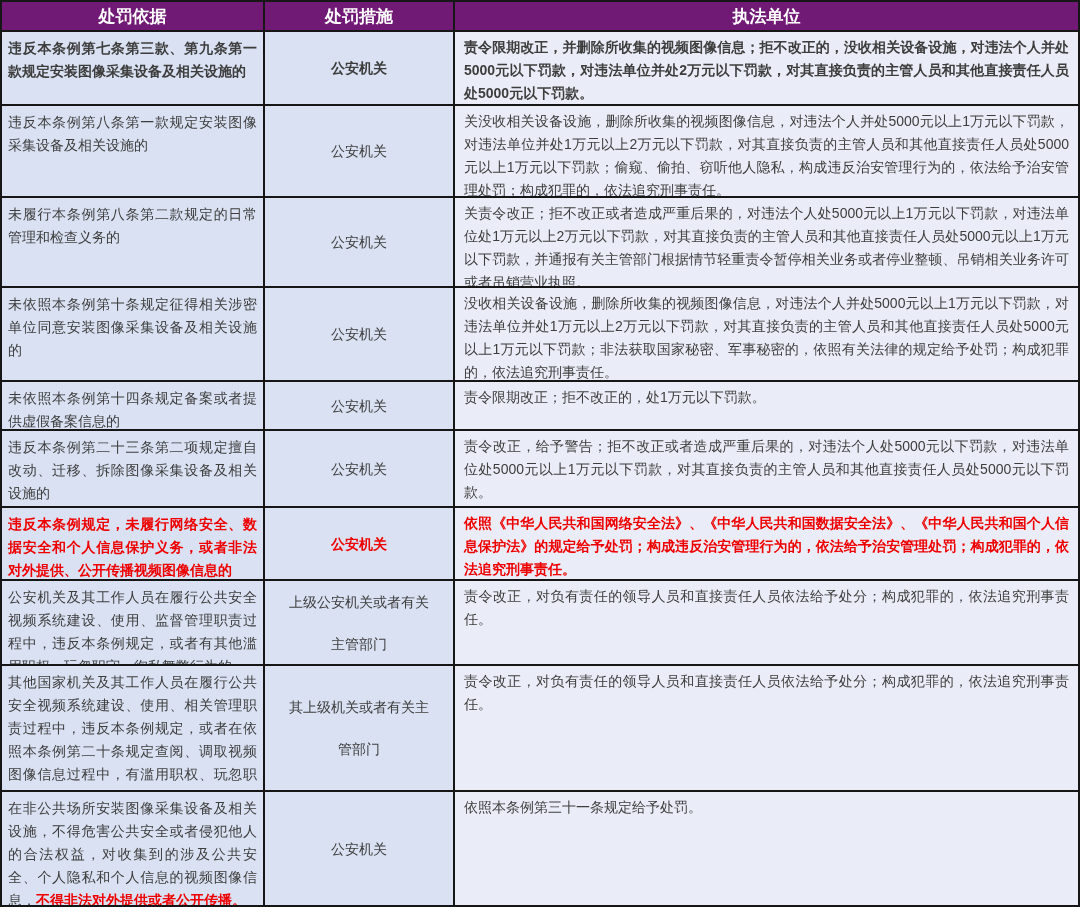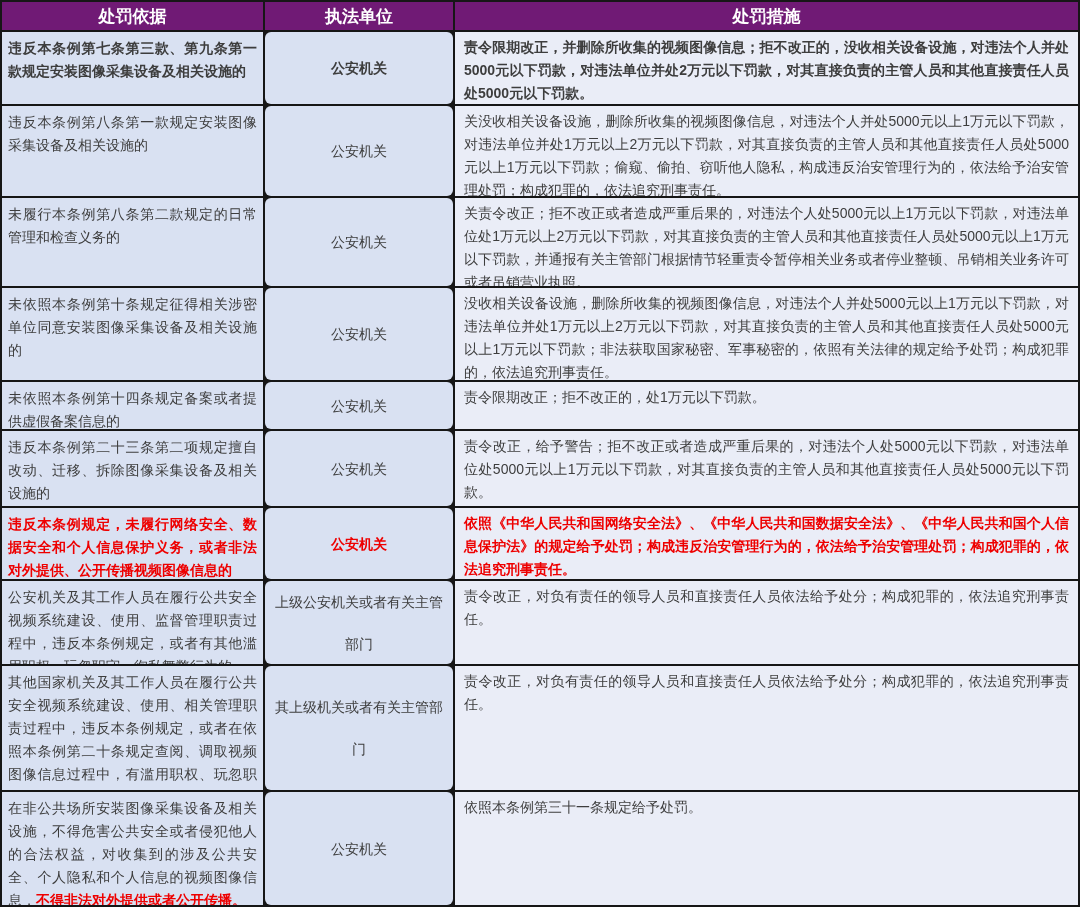--- a/index.html
+++ b/index.html
@@ -10,39 +10,39 @@
     display:flex;flex-direction:column;gap:2px;
   }
   .tr{display:grid;grid-template-columns:261px 188px 623px;gap:2px;}
   .td{
     box-sizing:border-box;overflow:hidden;
     background:#d9e1f2;color:#3d3d3d;
     font-size:14px;line-height:23px;
   }
   .c1{padding:5px 6px;text-align:justify;}
   .c2{display:flex;align-items:center;justify-content:center;
-      text-align:center;line-height:42px;padding:0 8px;border-radius:6px;}
+      text-align:center;line-height:42px;padding:0 22px;}
   .c3{background:#eaedf7;padding:4px 9px;text-align:justify;}
   .tr.head .td{
     background:#701a75;color:#ffffff;font-weight:bold;font-size:17px;
     display:flex;align-items:center;justify-content:center;
     text-align:center;padding:0;line-height:normal;
   }
   .tr.highlight .td{color:#ee0000;font-weight:bold;}
   .red-seg{color:#ee0000;font-weight:bold;}
 </style>
 </head>
 <body>
 
 <div class="table">
 
   <div class="tr head" style="height:28px;">
     <div class="td">处罚依据</div>
+    <div class="td">处罚措施</div>
     <div class="td">执法单位</div>
-    <div class="td">处罚措施</div>
   </div>
 
   <div class="tr" style="height:72px;font-weight:bold;">
     <div class="td c1"><span>违反本条例第七条第三款、第九条第一款规定安装图像采集设备及相关设施的</span></div>
     <div class="td c2">公安机关</div>
     <div class="td c3">责令限期改正，并删除所收集的视频图像信息；拒不改正的，没收相关设备设施，对违法个人并处5000元以下罚款，对违法单位并处2万元以下罚款，对其直接负责的主管人员和其他直接责任人员处5000元以下罚款。</div>
   </div>
 
   <div class="tr" style="height:90px;">
     <div class="td c1"><span>违反本条例第八条第一款规定安装图像采集设备及相关设施的</span></div>

